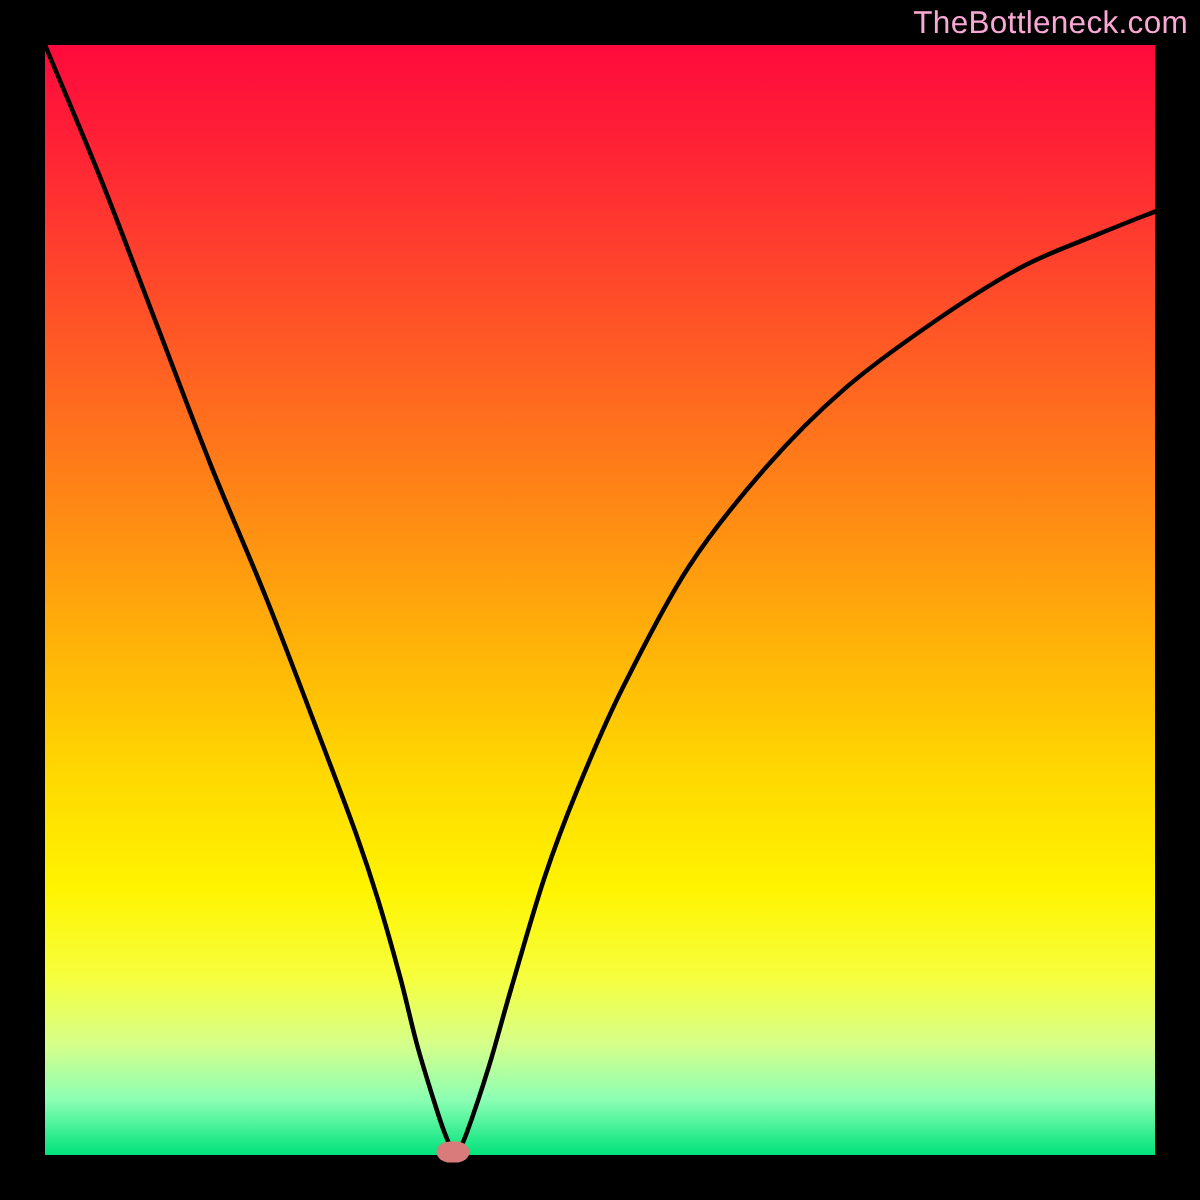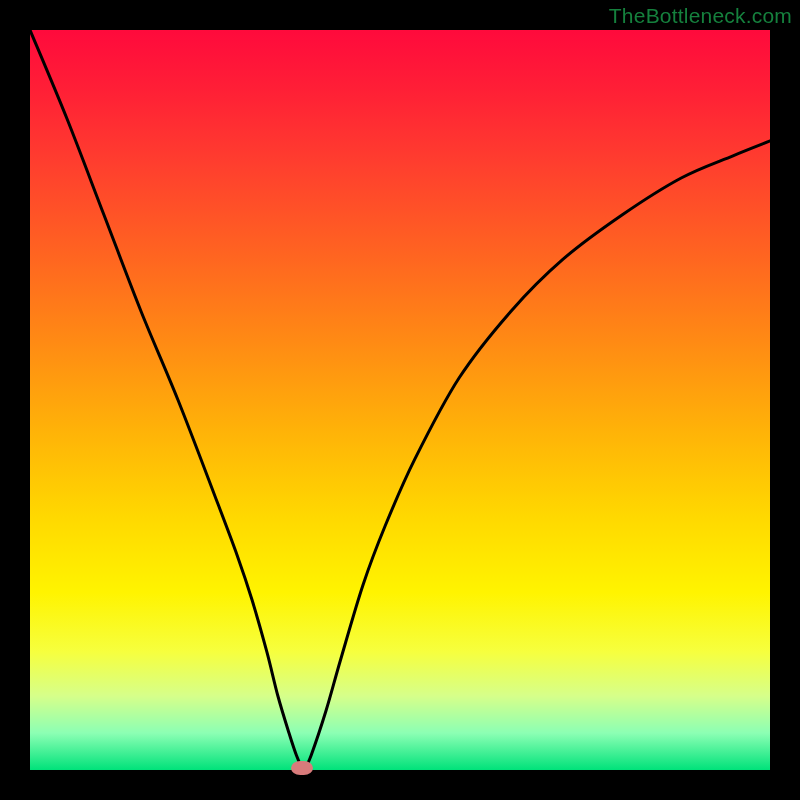--- a/index.html
+++ b/index.html
@@ -46,21 +46,21 @@
     border-radius: 50% / 60%;
     background: #d97b7b;
     transform: translate(-50%, -50%);
   }
   .watermark {
     position: absolute;
     top: 4px;
     right: 8px;
     font-family: Arial, Helvetica, sans-serif;
     font-size: 21px;
-    color: #15803d;
+    color: #f9a8d4;
     letter-spacing: 0.2px;
   }
 </style>
 </head>
 <body>
 
 <div class="wrap">
   <div class="watermark">TheBottleneck.com</div>
   <div class="plot">
     <svg class="curve-svg" viewBox="0 0 740 740" preserveAspectRatio="none">

